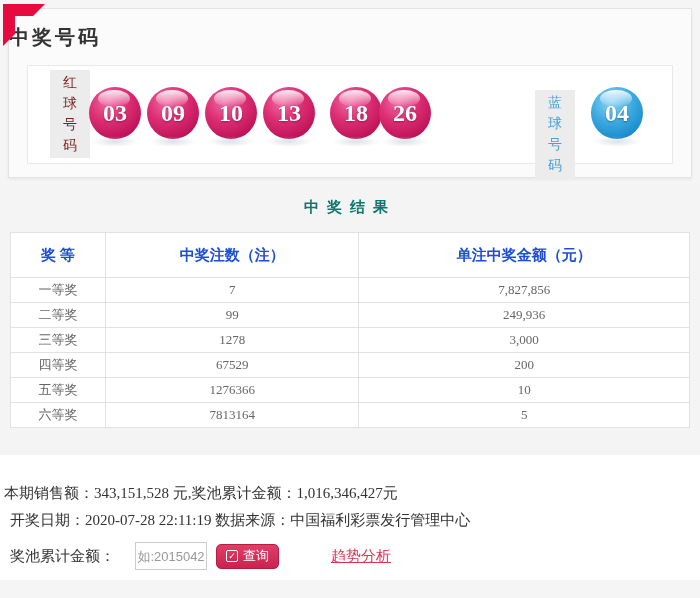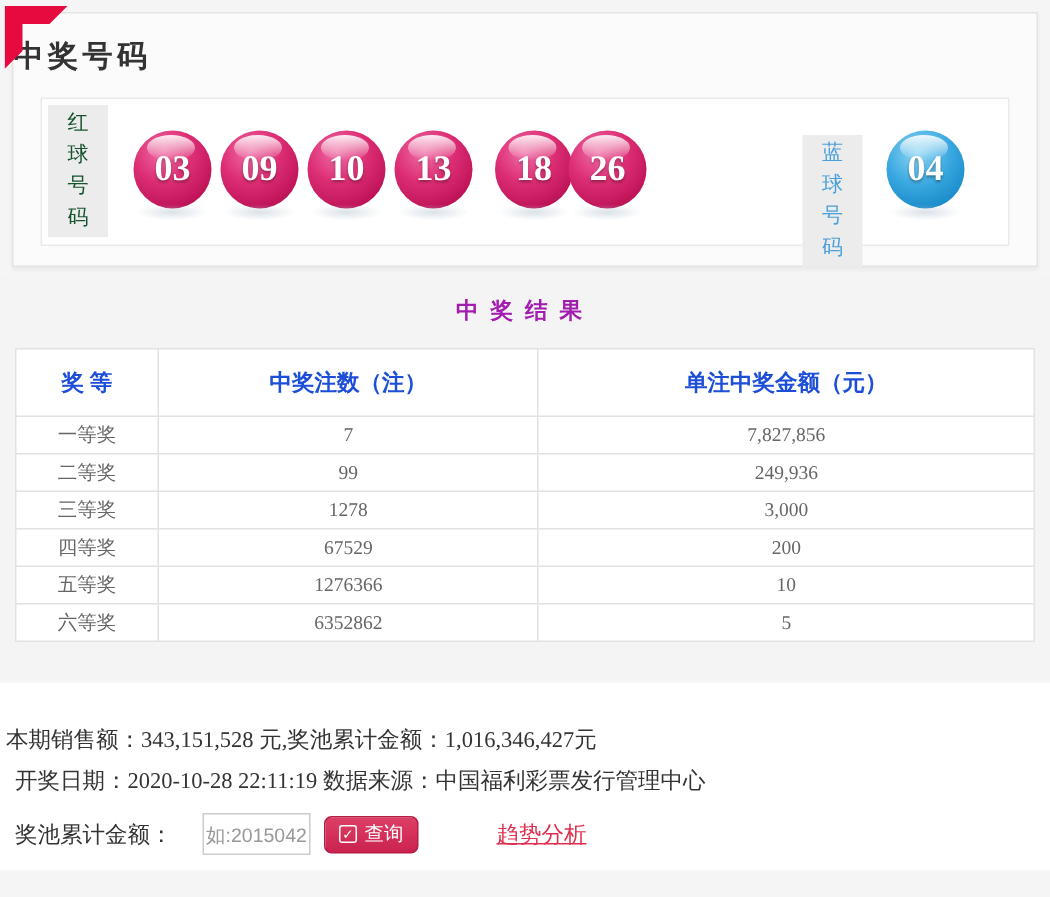--- a/index.html
+++ b/index.html
@@ -31,21 +31,21 @@
   .panel{
     position:absolute; left:18px; top:56px; width:646px; height:99px;
     background:#fff; border:1px solid #eaeaea;
   }
   .vlabel{
     position:absolute; top:4px; width:40px; height:88px;
     background:#ececec; display:flex; align-items:center; justify-content:center;
     font-size:14px;
   }
   .vlabel span{ display:inline-block; width:15px; line-height:21px; word-break:break-all; text-align:center; }
-  .vlabel.red-l{ left:4px; color:#14532d; }
+  .vlabel.red-l{ left:22px; color:#7f1d1d; }
   .vlabel.blue-l{ left:507px; color:#4aa0d8;margin-top:20px; }
 
   .ball{
     position:absolute; top:21px; width:52px; height:52px; border-radius:50%;
     display:flex; align-items:center; justify-content:center;
     color:#fff; font-size:24px; font-weight:bold;
     text-shadow:0 1px 2px rgba(0,0,0,.35);
   }
   .ball.red{
     background:radial-gradient(circle at 38% 28%, #ef6ea6 0%, #dd2e74 40%, #c01459 75%, #a30d4a 100%);
@@ -66,21 +66,21 @@
   .b0{left:61px}.b1{left:119px}.b2{left:177px}.b3{left:235px}.b4{left:302px}.b5{left:351px}
   .bb{left:563px}
 
   
   .results{
     position:absolute; left:0; top:185px; width:700px; height:270px;
     background:#f4f4f4;
   }
   .results-title{
     text-align:center; padding-top:13px;
-    font-size:15px; font-weight:bold; letter-spacing:8px; color:#a21caf;
+    font-size:15px; font-weight:bold; letter-spacing:8px; color:#0f766e;
   }
   table.prize{
     position:absolute; left:10px; top:47px; width:680px;
     border-collapse:collapse; background:#fff;
     text-align:center; color:#666; font-size:13px;
   }
   table.prize th, table.prize td{ border:1px solid #e2e2e2; }
   table.prize th{ height:45px; font-size:15px; color:#1d4ed8; font-weight:bold; }
   table.prize td{ height:25px; }
   .col-level{ width:95px; }
@@ -179,30 +179,30 @@
           <td>67529</td>
           <td>200</td>
         </tr>
         <tr>
           <td>五等奖</td>
           <td>1276366</td>
           <td>10</td>
         </tr>
         <tr>
           <td>六等奖</td>
-          <td>6352862</td>
+          <td>7813164</td>
           <td>5</td>
         </tr>
       </tbody>
     </table>
   </section>
 
   <section class="footer">
     <div class="f-line1">本期销售额：343,151,528 元,奖池累计金额：1,016,346,427元</div>
-    <div class="f-line2">开奖日期：2020-10-28 22:11:19 数据来源：中国福利彩票发行管理中心</div>
+    <div class="f-line2">开奖日期：2020-07-28 22:11:19 数据来源：中国福利彩票发行管理中心</div>
     <div class="query-row">
       <span>奖池累计金额：</span>
       <input class="query-input" type="text" placeholder="如:2015042" style="">
       <button class="query-btn">
         <span class="check-icon">✓</span>
         <span>查询</span>
       </button>
       <a class="trend-link">趋势分析</a>
     </div>
   </section>

